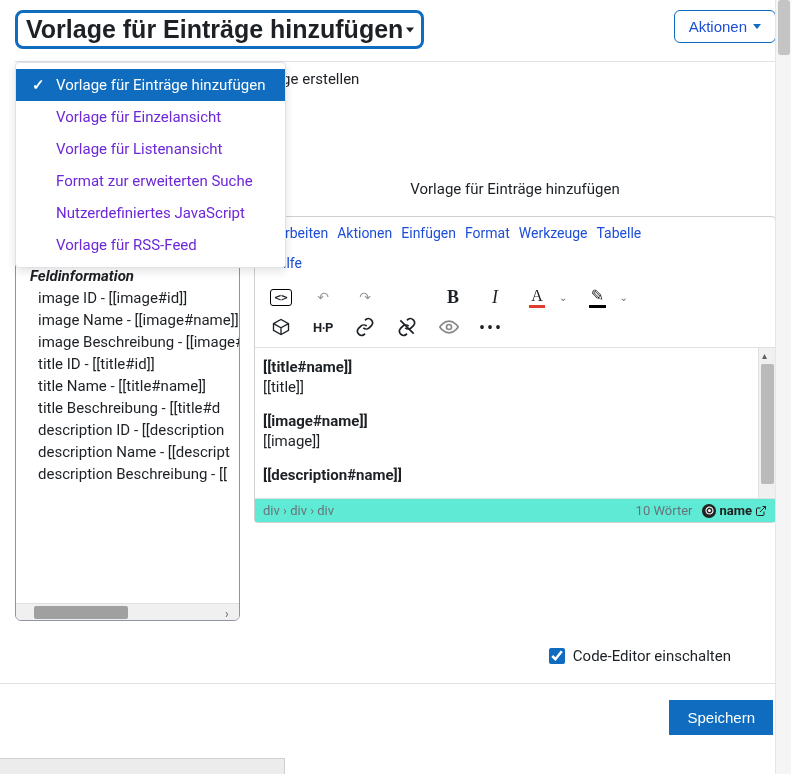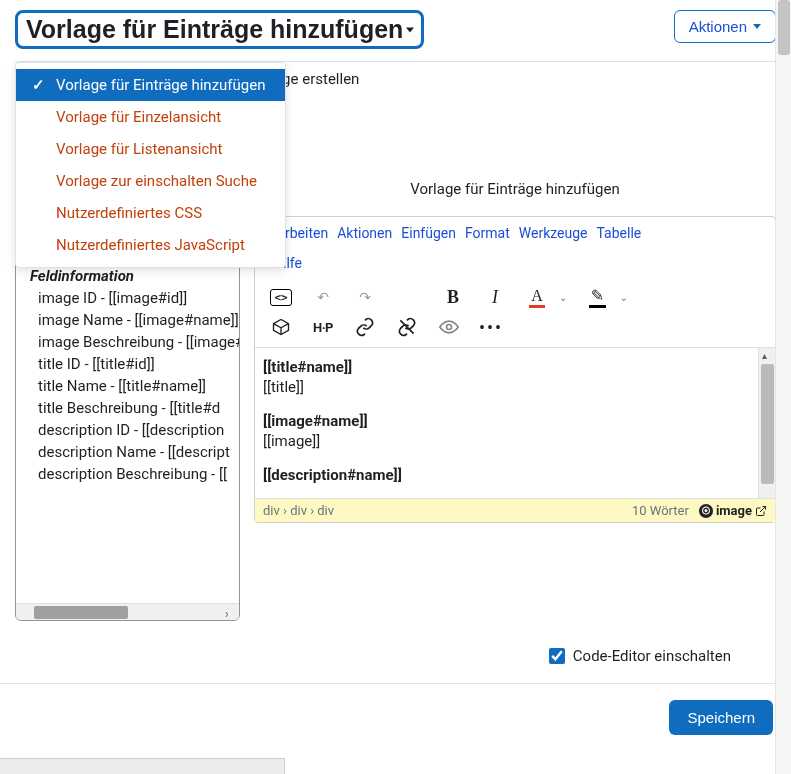--- a/index.html
+++ b/index.html
@@ -5,21 +5,21 @@
   * { box-sizing: border-box; margin: 0; padding: 0; }
   body { font-family: -apple-system, BlinkMacSystemFont, "Segoe UI", Roboto, Arial, sans-serif; font-size: 14px; color: #1d2125; background: #fff; width: 791px; height: 774px; position: relative; overflow: hidden; }
   
   .top-row { display: flex; justify-content: space-between; align-items: flex-start; padding: 10px 15px 12px 15px; }
   
   .template-select-wrap { position: relative; }
   .template-select-btn { border: 3px solid #0f6cbf; border-radius: 8px; background: #fff; padding: 2px 18px 2px 8px; font-size: 25px; font-weight: 700; color: #1d2125; cursor: pointer; position: relative; }
   .template-select-btn::after { content: ""; position: absolute; right: 7px; top: 50%; transform: translateY(-50%); border-left: 4px solid transparent; border-right: 4px solid transparent; border-top: 5px solid #1d2125; }
   
   .dropdown-menu { position: absolute; top: 52px; left: 0; width: 271px; background: #fff; border: 1px solid #dee2e6; border-radius: 4px; box-shadow: 0 3px 10px rgba(0,0,0,0.12); z-index: 100; padding: 6px 0; }
-  .dropdown-item { display: flex; align-items: center; padding: 7px 16px 7px 40px; font-size: 15px; color: #c2410c; cursor: pointer; position: relative; }
+  .dropdown-item { display: flex; align-items: center; padding: 7px 16px 7px 40px; font-size: 15px; color: #6d28d9; cursor: pointer; position: relative; }
   .dropdown-item.selected { background: #0f6cbf; color: #fff; }
   .dropdown-item.selected::before { content: "✓"; position: absolute; left: 16px; font-weight: bold; }
   
   .actions-btn { border: 1px solid #0f6cbf; background: #fff; color: #1d4ed8; padding: 7px 14px; border-radius: 6px; font-size: 15px; cursor: pointer; display: flex; align-items: center; gap: 6px; }
   .actions-btn::after { content: ""; border-left: 4px solid transparent; border-right: 4px solid transparent; border-top: 5px solid #0f6cbf; }
   
   .divider { border: none; border-top: 1px solid #dee2e6; margin: 0 15px 8px 15px; }
   
   .description-row { padding: 0 15px; font-size: 15px; color: #1d2125; }
   .var-label { padding: 6px 15px; font-size: 15px; color: #1d2125; }
@@ -56,32 +56,32 @@
   
   .ed-content-wrap { display: flex; border-top: 1px solid #e0e0e0; }
   .ed-content { flex: 1; padding: 10px 8px; font-size: 15px; height: 150px; overflow: hidden; }
   .ed-line { margin-bottom: 2px; }
   .ed-line.bold { font-weight: 700; }
   .ed-spacer { height: 14px; }
   .ed-vscroll { width: 17px; background: #f0f0f0; border-left: 1px solid #e0e0e0; position: relative; }
   .ed-vscroll-up { position: absolute; top: 2px; left: 3px; font-size: 10px; color: #606060; }
   .ed-vscroll-thumb { position: absolute; top: 16px; left: 2px; width: 13px; height: 120px; background: #bababa; border-radius: 2px; }
   
-  .ed-status { display: flex; justify-content: space-between; align-items: center; padding: 4px 8px; border-top: 1px solid #e0e0e0; font-size: 13px; color: #6a737b; background: #fef9c3; }
+  .ed-status { display: flex; justify-content: space-between; align-items: center; padding: 4px 8px; border-top: 1px solid #e0e0e0; font-size: 13px; color: #6a737b; background: #5eead4; }
   .status-right { display: flex; align-items: center; gap: 10px; }
   .tiny-logo { display: flex; align-items: center; gap: 3px; font-weight: 700; color: #222; }
   .tiny-dot { width: 14px; height: 14px; border-radius: 50%; background: #222; color: #fff; font-size: 9px; display: flex; align-items: center; justify-content: center; }
   
   .code-editor-row { display: flex; justify-content: flex-end; align-items: center; gap: 8px; padding: 26px 60px 0 0; font-size: 15px; }
   .code-editor-row input[type="checkbox"] { width: 16px; height: 16px; accent-color: #0f6cbf; }
   
   .footer-divider { border: none; border-top: 1px solid #dee2e6; margin-top: 18px; }
   
   .save-row { display: flex; justify-content: flex-end; padding: 16px 18px; }
-  .save-btn { background: #0f6cbf; color: #fff; border: none; padding: 9px 18px; border-radius: 6px; font-size: 15px; cursor: pointer; }
+  .save-btn { background: #0f6cbf; color: #fff; border: none; padding: 9px 18px; border-radius: 0; font-size: 15px; cursor: pointer; }
   
   .right-scroll-stub { position: absolute; top: 0; right: 0; width: 16px; height: 100%; background: #f5f5f5; border-left: 1px solid #e6e6e6; }
   .right-scroll-thumb { position: absolute; top: 0; left: 2px; width: 12px; height: 55px; background: #c4c4c4; border-radius: 3px; }
   
   .bottom-status-stub { position: absolute; bottom: 0; left: 0; width: 285px; height: 16px; background: #ececec; border-top: 1px solid #cfcfcf; border-right: 1px solid #cfcfcf; }
 </style>
 </head>
 <body>
 
 <div class="right-scroll-stub">
@@ -97,27 +97,27 @@
       <div class="dropdown-item selected">
           <span>Vorlage für Einträge hinzufügen</span>
         </div>
       <div class="dropdown-item">
           <span>Vorlage für Einzelansicht</span>
         </div>
       <div class="dropdown-item">
           <span>Vorlage für Listenansicht</span>
         </div>
       <div class="dropdown-item">
-          <span>Vorlage zur einschalten Suche</span>
-        </div>
-      <div class="dropdown-item">
-          <span>Nutzerdefiniertes CSS</span>
+          <span>Format zur erweiterten Suche</span>
         </div>
       <div class="dropdown-item">
           <span>Nutzerdefiniertes JavaScript</span>
+        </div>
+      <div class="dropdown-item">
+          <span>Vorlage für RSS-Feed</span>
         </div>
     </div>
   </div>
   <button class="actions-btn">
     <span>Aktionen</span>
   </button>
 </div>
 
 <hr class="divider">
 
@@ -226,21 +226,21 @@
           <div class="ed-vscroll-thumb"></div>
         </div>
       </div>
 
       <div class="ed-status">
         <span>div › div › div</span>
         <div class="status-right">
           <span>10 Wörter</span>
           <span class="tiny-logo">
             <span class="tiny-dot">⦿</span>
-            <span>image</span>
+            <span>name</span>
             <svg width="12" height="12" viewBox="0 0 24 24" fill="none" stroke="#222" stroke-width="2">
                 <path d="M18 13v6a2 2 0 01-2 2H5a2 2 0 01-2-2V8a2 2 0 012-2h6M15 3h6v6M10 14L21 3"></path>
               </svg>
           </span>
         </div>
       </div>
     </div>
   </div>
 </div>
 

